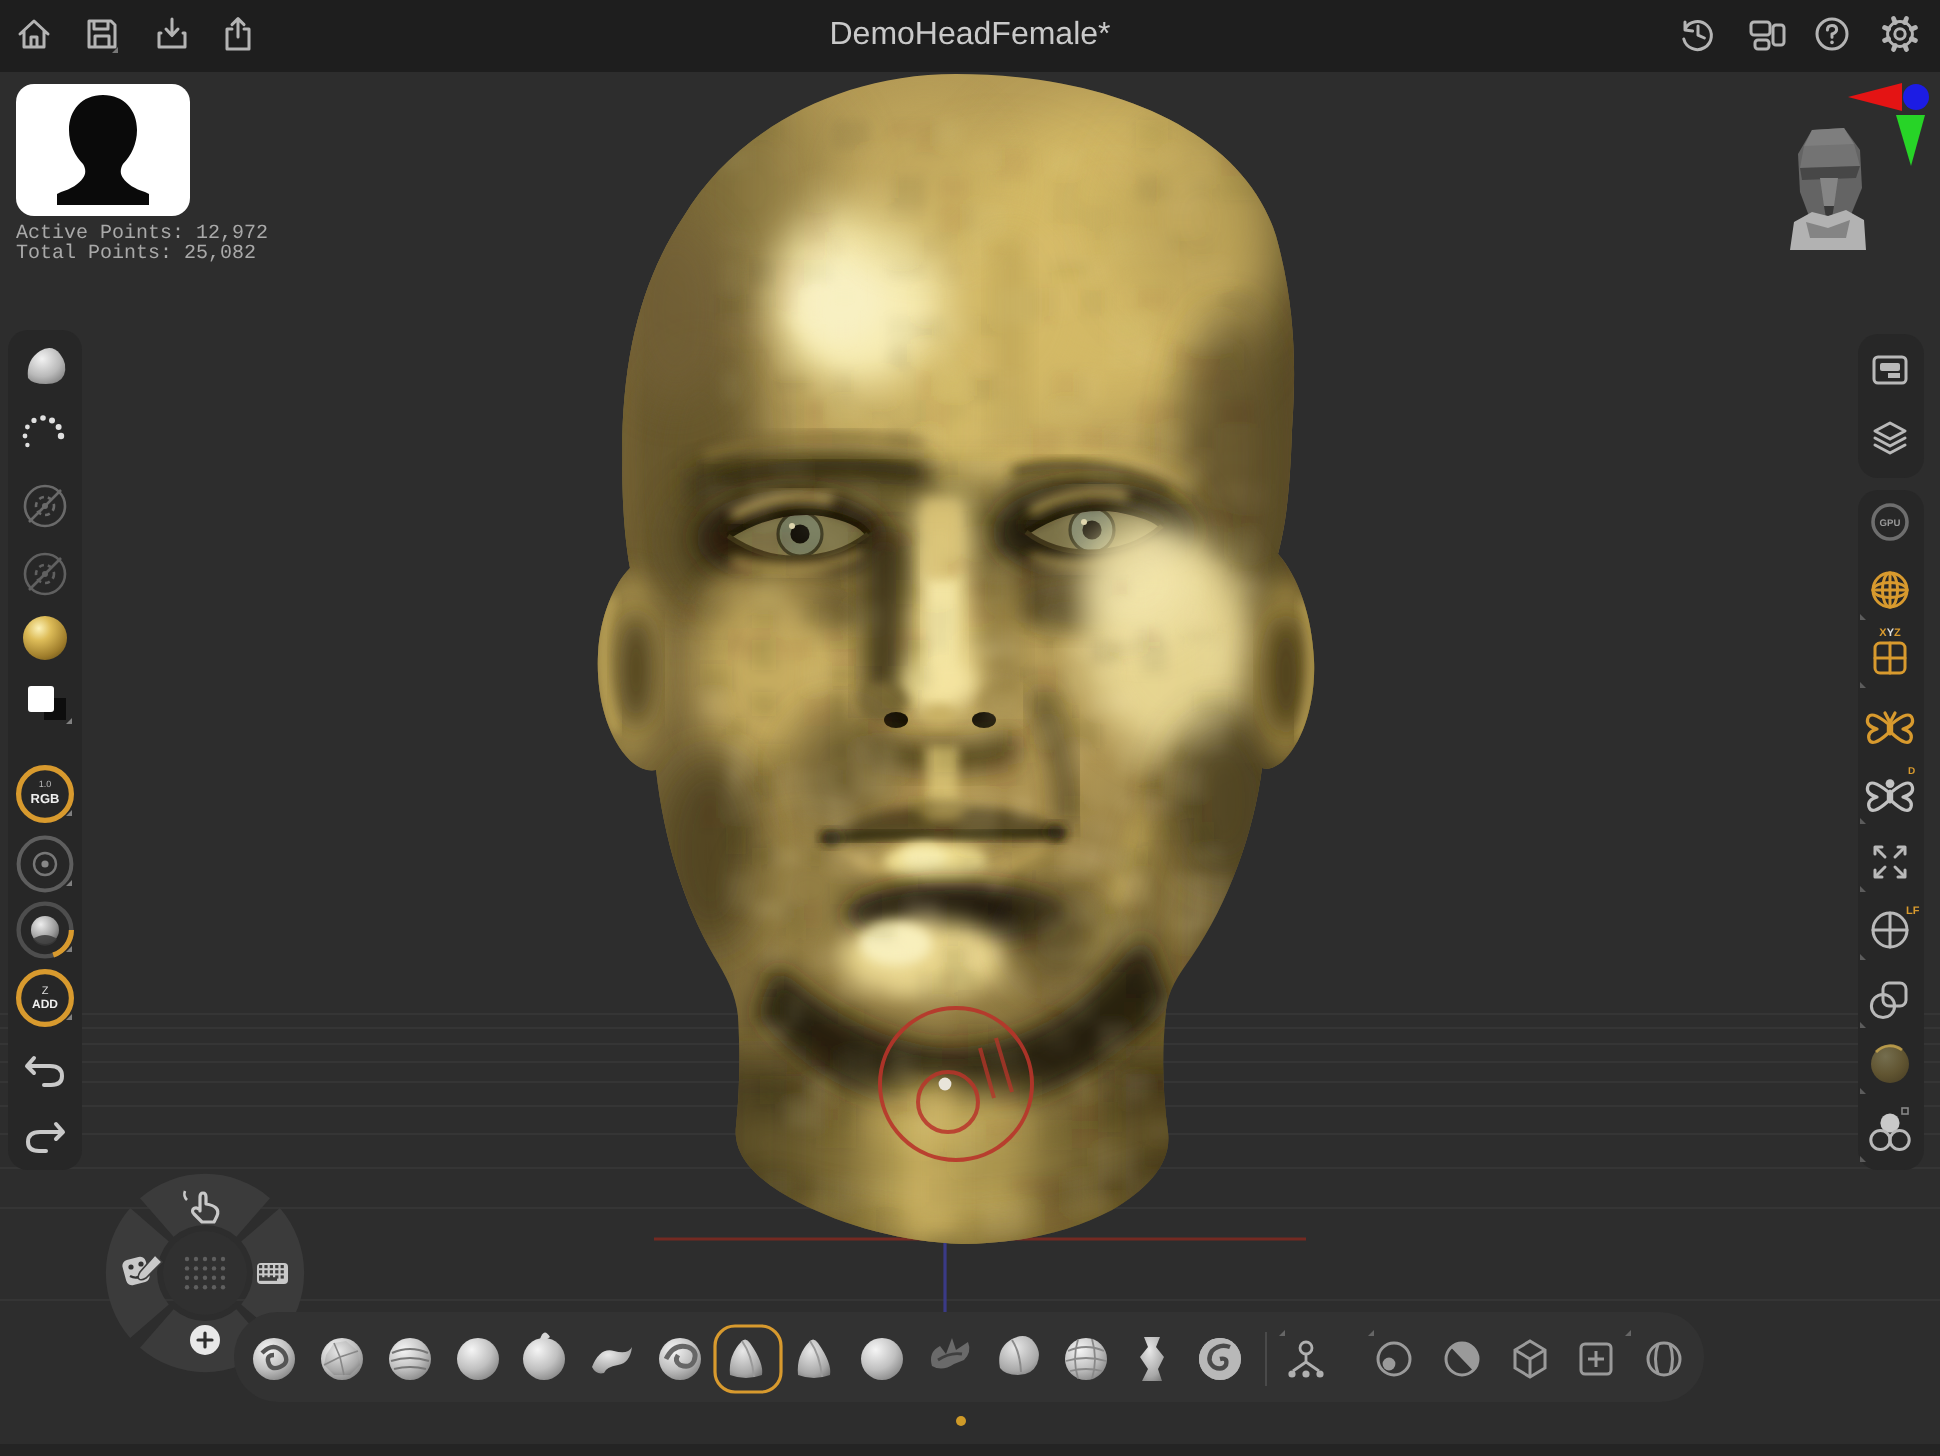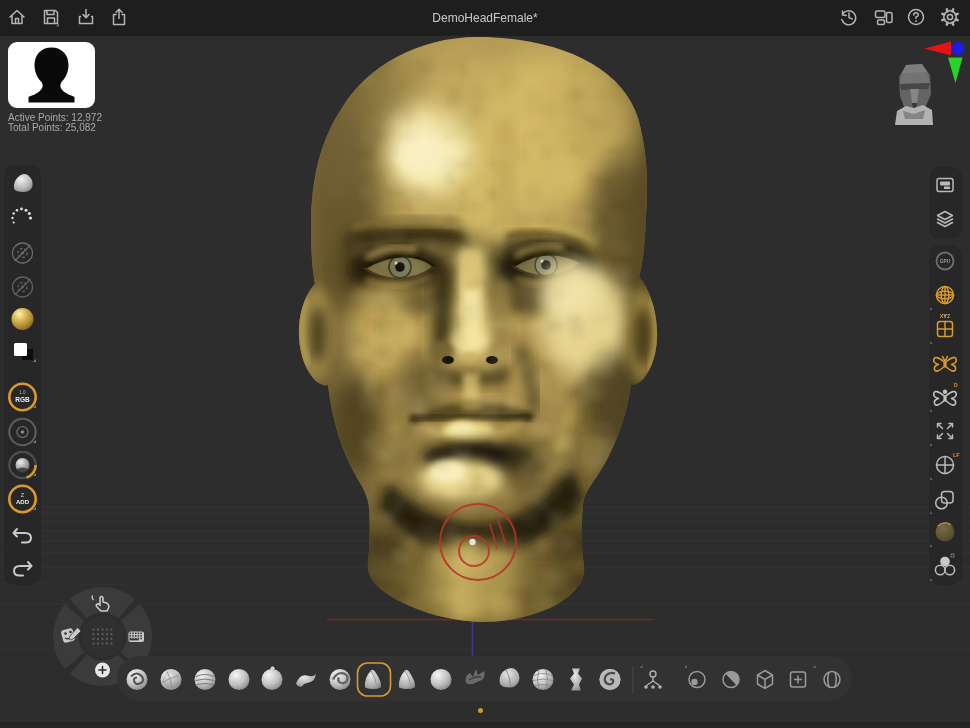--- a/index.html
+++ b/index.html
@@ -2,24 +2,24 @@
 <html><head>
 <meta charset="utf-8">
 <style>
   html,body{margin:0;padding:0;}
   body{width:970px;height:728px;overflow:hidden;background:#2d2d2d;
        font-family:"Liberation Sans",sans-serif;position:relative;}
   .abs{position:absolute;}
   
   #topbar{left:0;top:0;width:970px;height:36px;background:#1e1e1e;}
   #title{left:0;top:0;width:970px;height:36px;line-height:36px;text-align:center;
-         color:#c9c9c9;font-size:12px;}
+         color:#c9c9c9;font-size:16px;}
   
   #thumb{left:8px;top:42px;width:87px;height:66px;background:#fff;border-radius:9px;}
-  #ptstext{left:8px;top:113px;color:#a9a9a9;font-size:10px;line-height:9.5px;}
+  #ptstext{left:8px;top:113px;color:#a9a9a9;font-size:10px;line-height:9.5px;font-family:Liberation Mono, monospace;}
   
   #ltb{left:4px;top:165px;width:37px;height:420px;background:#272727;border-radius:10px;}
   
   #rtb1{left:929px;top:167px;width:33px;height:72px;background:#272727;border-radius:10px;}
   #rtb2{left:929px;top:245px;width:33px;height:340px;background:#272727;border-radius:10px;}
   
   #bbar{left:117px;top:656px;width:735px;height:45px;background:#323232;border-radius:22px;}
   #bstrip{left:0;top:722px;width:970px;height:6px;background:#242424;}
 </style>
 </head>

